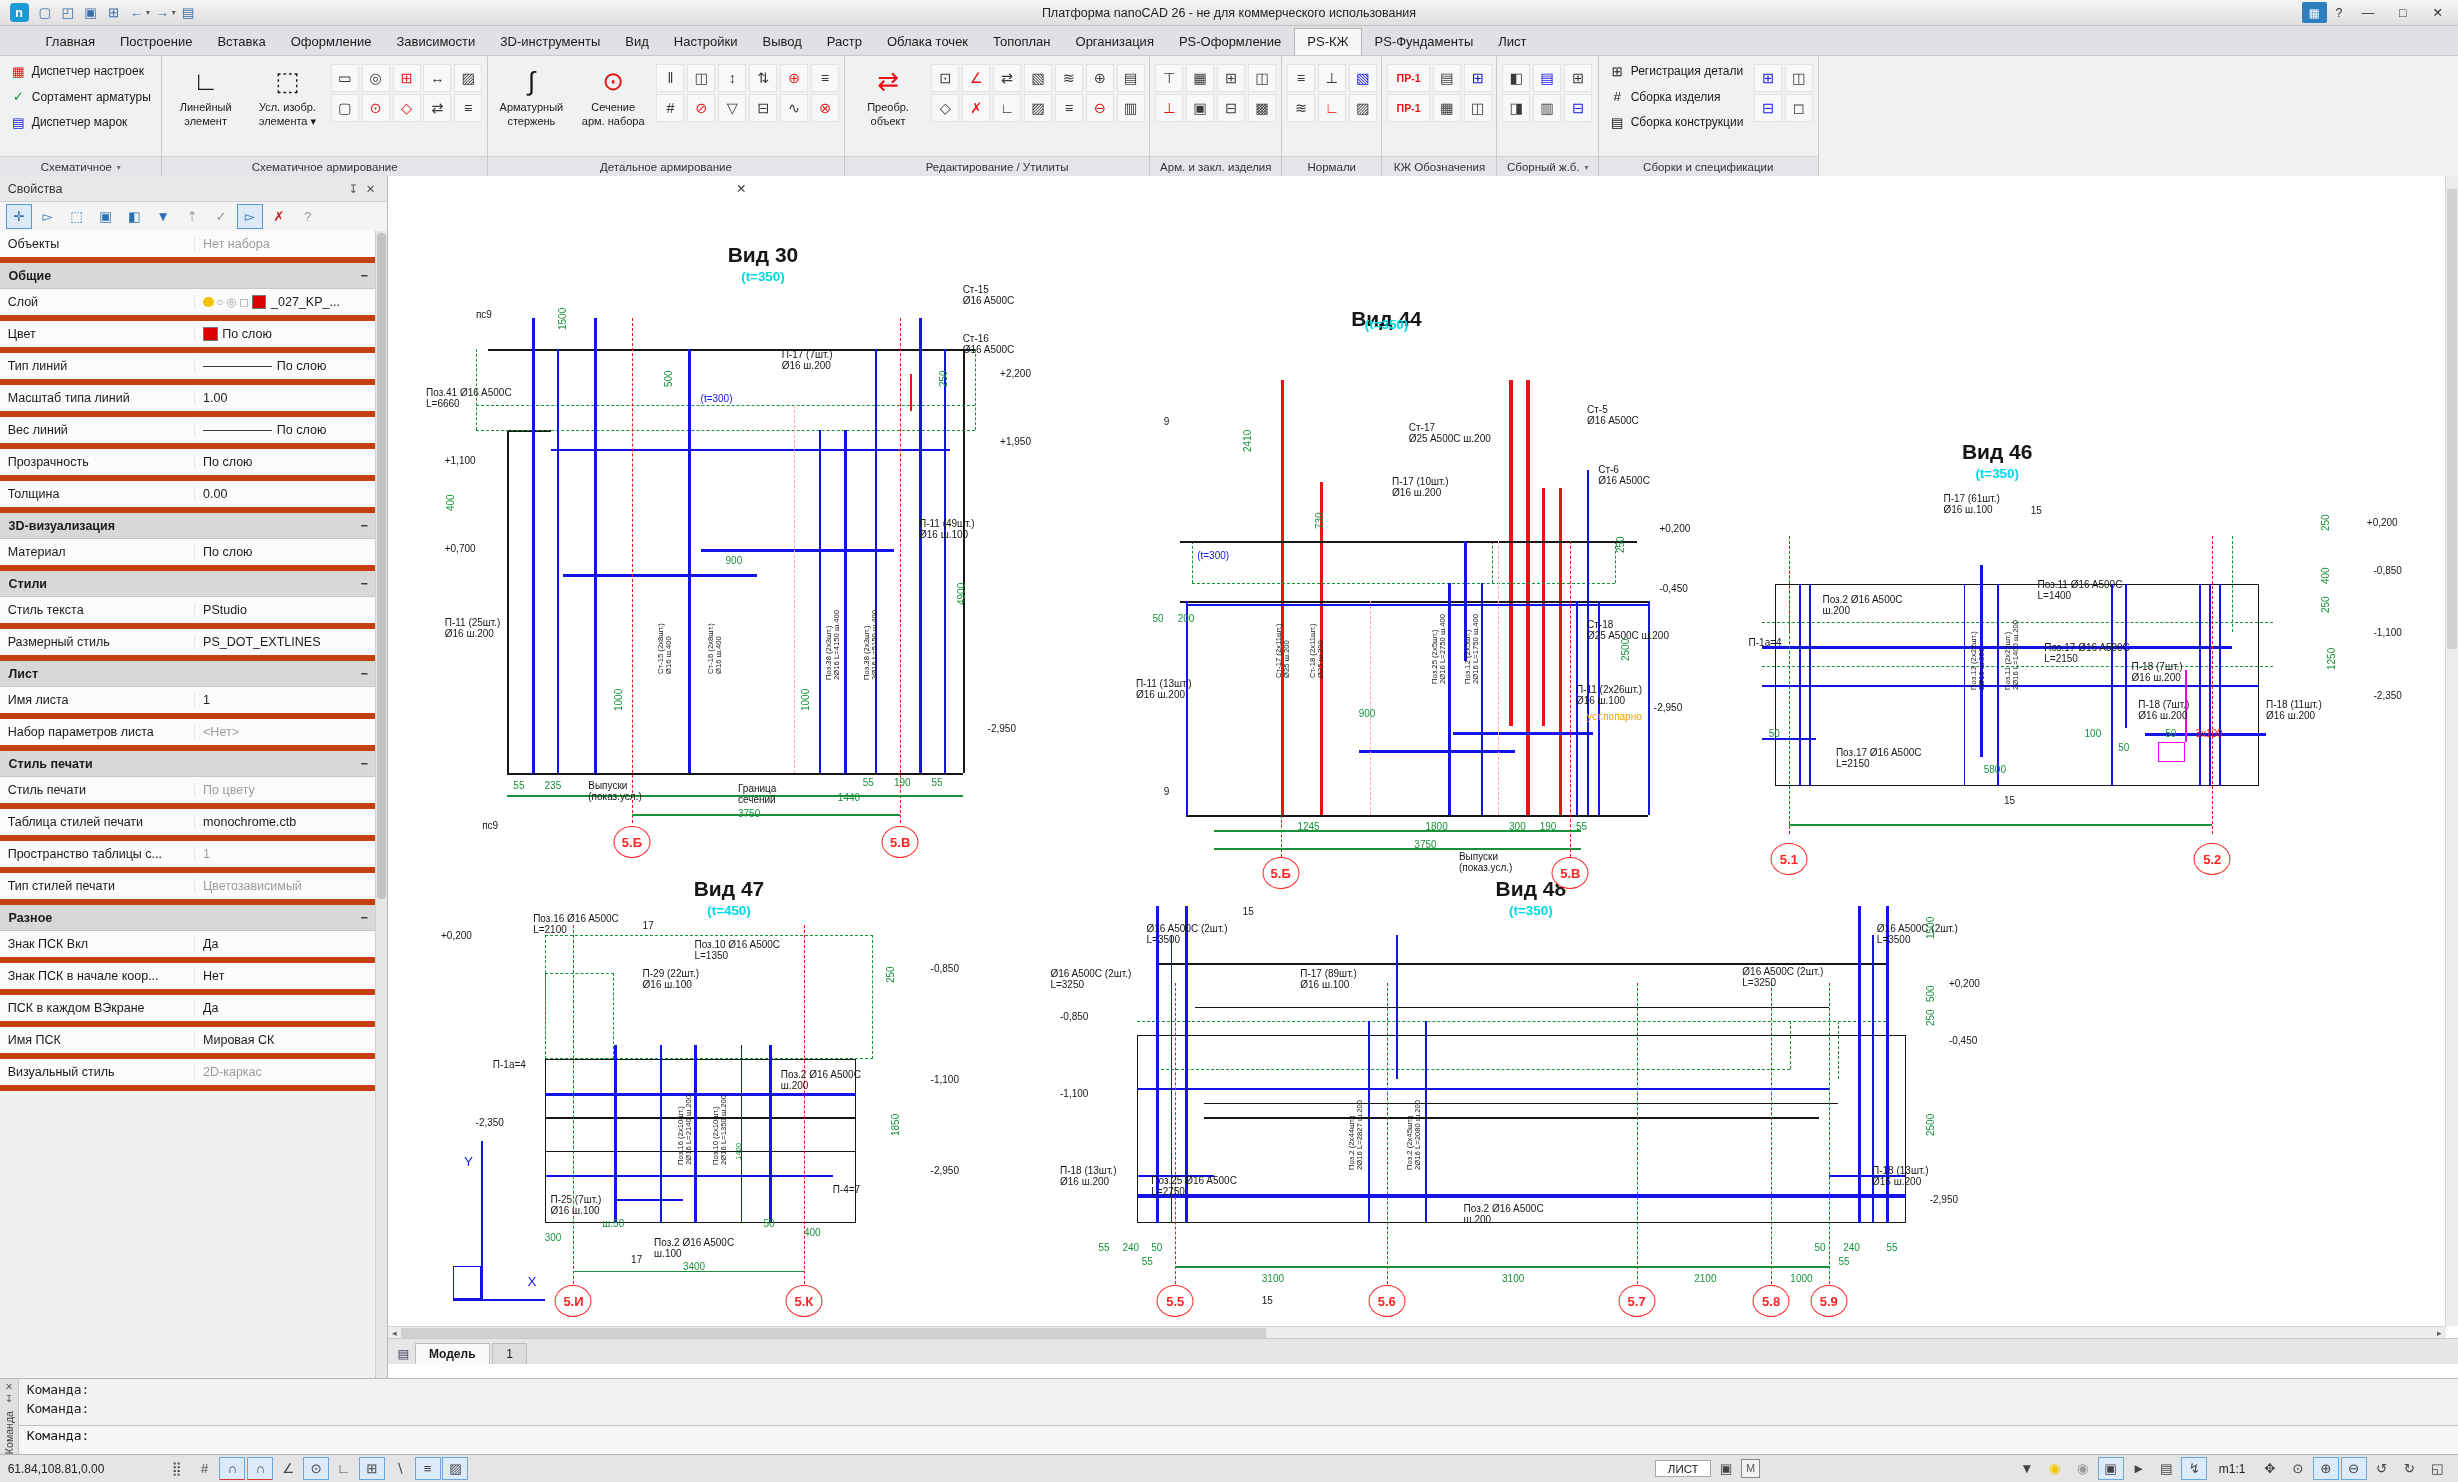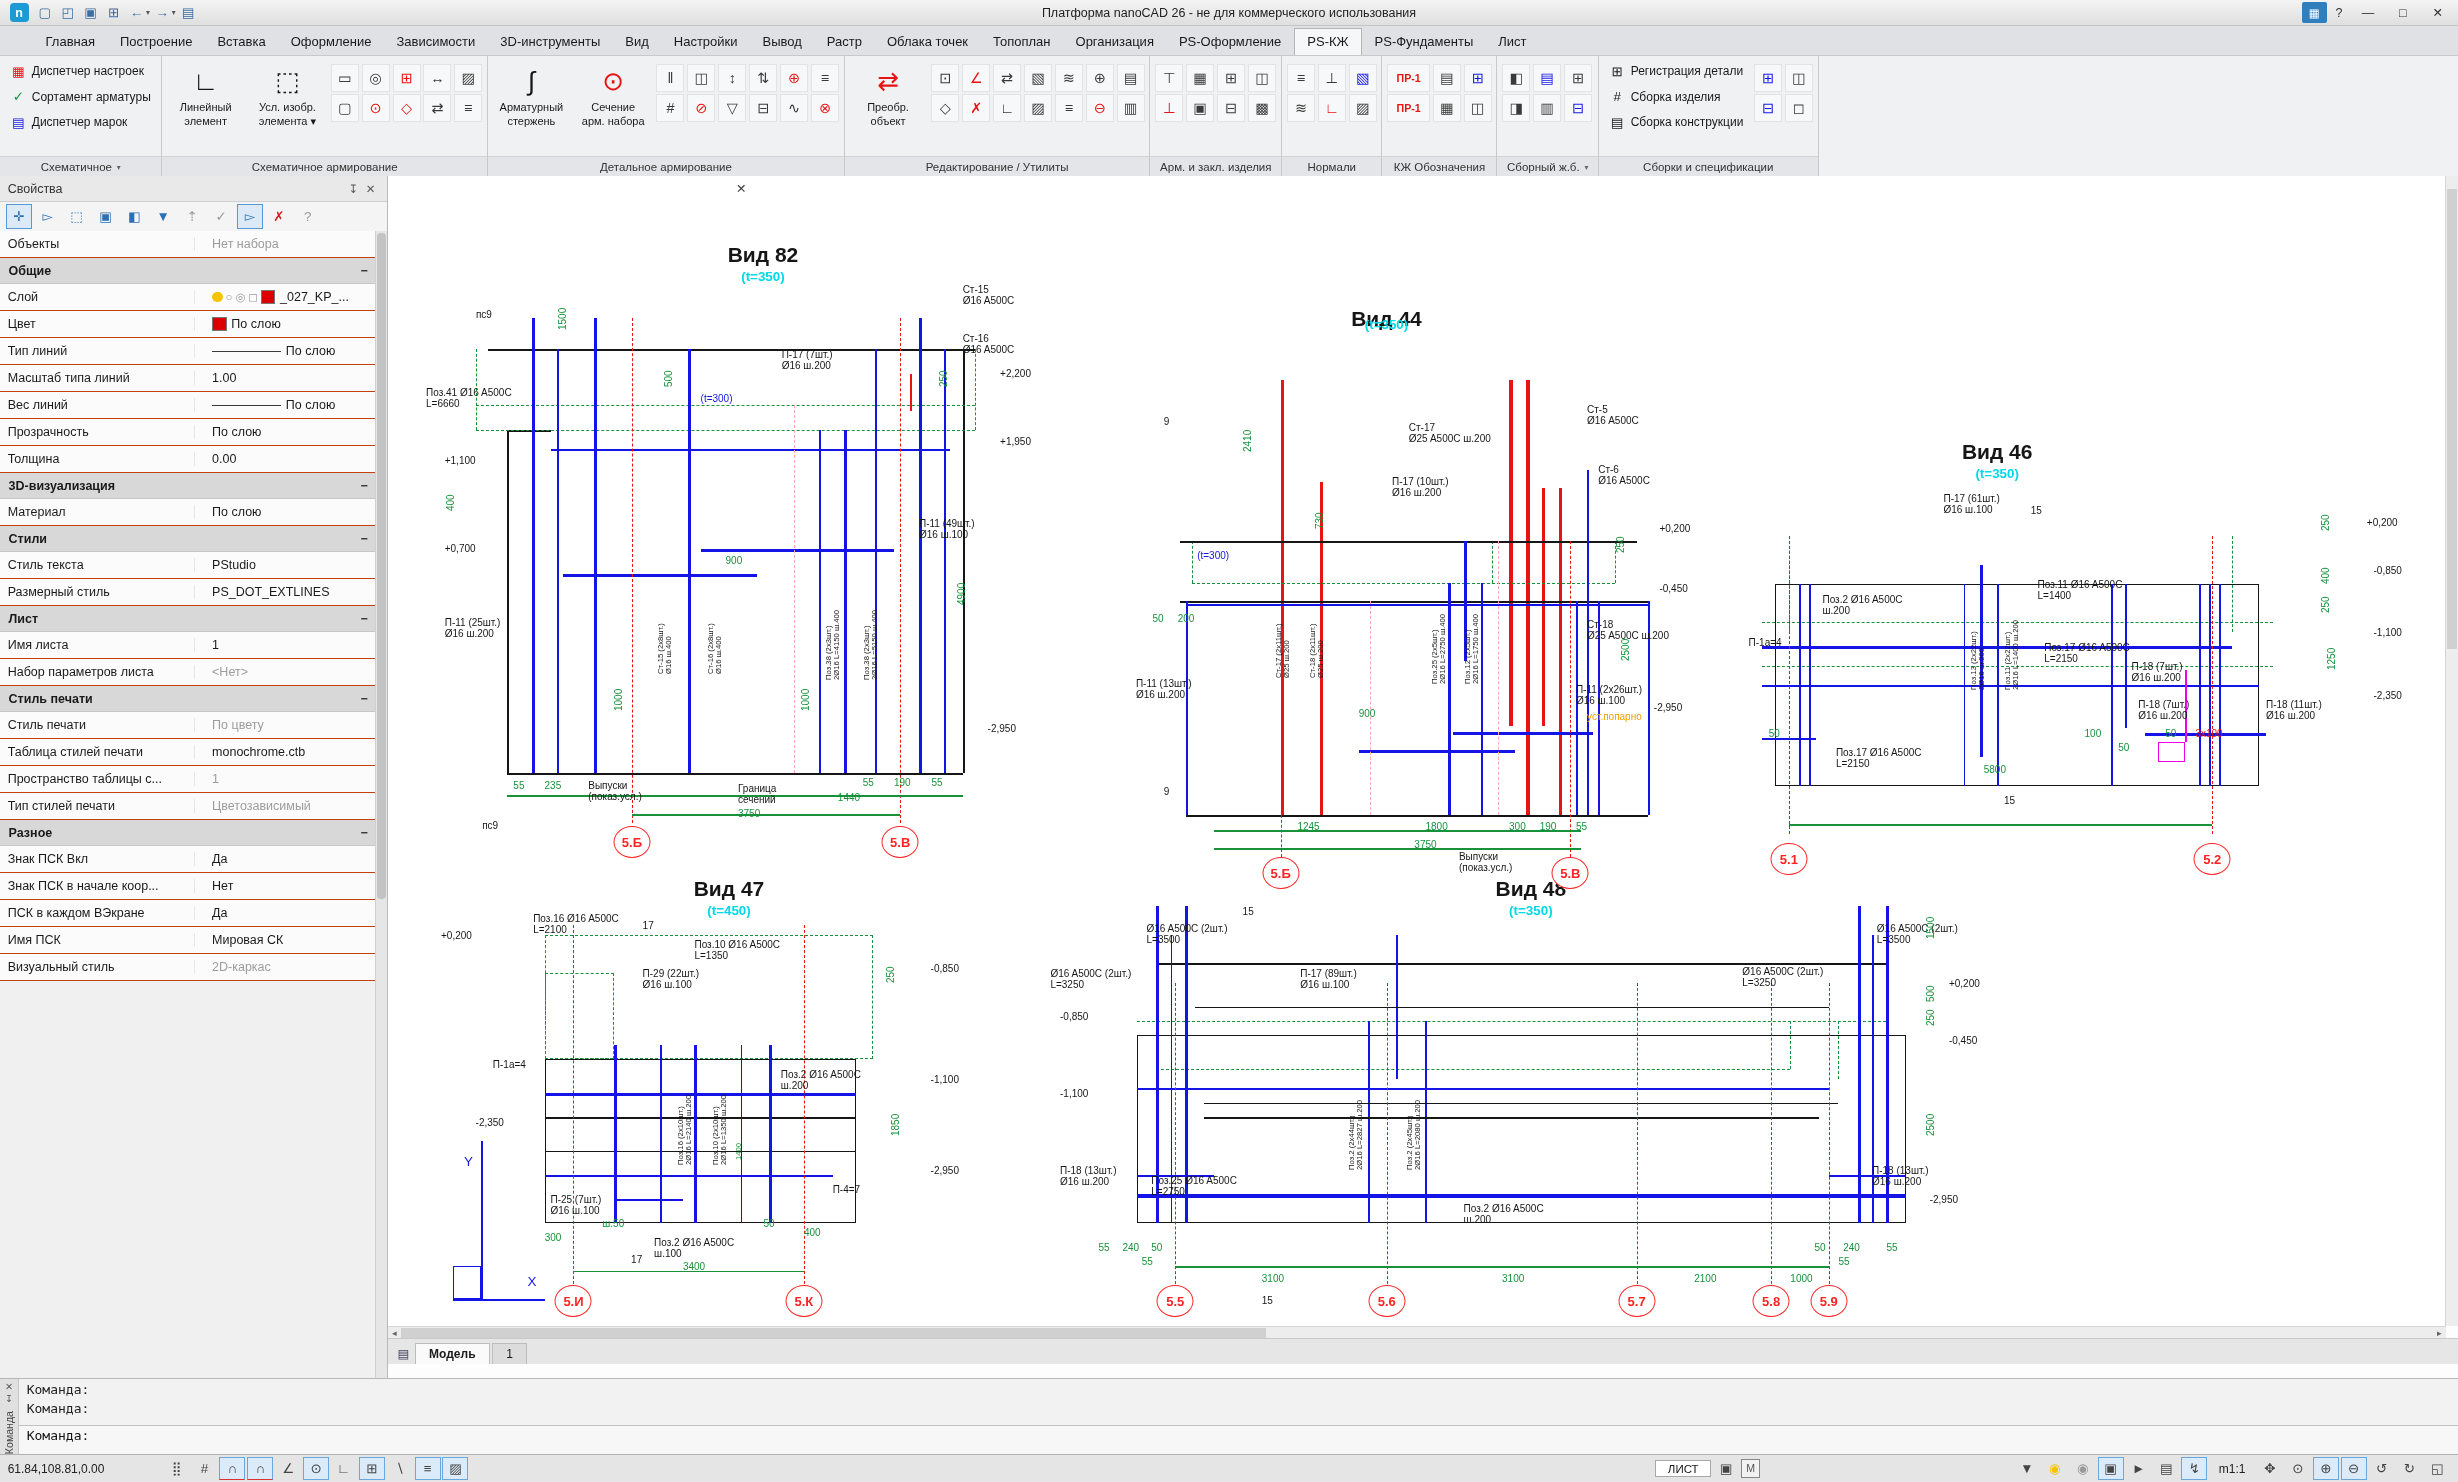--- a/index.html
+++ b/index.html
@@ -40,21 +40,21 @@
   .props{width:387px;background:#f0f0f0;border-right:1px solid #b9b9b9;position:relative;overflow:hidden;}
   .ptitle{height:25px;background:#e9e9e9;border-bottom:1px solid #cfcfcf;display:flex;align-items:center;padding:0 7.7px;font-size:12.5px;color:#333;}
   .ptitle .sp{flex:1;}
   .ptitle .tic{width:17.3px;text-align:center;color:#555;font-size:11.5px;}
   .ptools{height:29px;display:flex;align-items:center;gap:2.9px;padding:0 5.8px;border-bottom:1px solid #d5d5d5;background:#f4f4f4;}
   .ptool{width:24px;height:23px;display:flex;align-items:center;justify-content:center;font-size:13.4px;color:#2b6fb4;border:1px solid transparent;}
   .ptool.act{border-color:#5599dd;background:#dceaf8;}
   .ptool.gray{color:#9a9a9a;}
   .ptool.red{color:#cc2222;}
   .prows{position:absolute;top:55px;left:0;right:10.6px;}
-  .prow{display:flex;height:26px;border-bottom:1px solid #c2410c;background:#fbfbfb;align-items:center;gap:9px;}
+  .prow{display:flex;height:26px;border-bottom:6px solid #c2410c;background:#fbfbfb;align-items:center;}
   .plabel{width:179px;padding:0 7.7px;border-right:1px solid #e6e6e6;white-space:nowrap;overflow:hidden;font-size:12.5px;}
   .pval{flex:1;padding:0 7.7px;display:flex;align-items:center;gap:4.8px;white-space:nowrap;overflow:hidden;font-size:12.5px;}
   .psec{height:25px;background:#d8d8d8;font-weight:bold;display:flex;align-items:center;justify-content:space-between;padding:0 8.6px;border-bottom:1px solid #c6c6c6;font-size:12.5px;}
   .psec .min{font-weight:bold;color:#333;}
   .mut{color:#9c9c9c;}
   .sw{width:12.5px;height:12.5px;border:1px solid #777;display:inline-block;flex:none;}
   .lnspan{width:69px;height:0;border-top:1.9px solid #3a3a3a;display:inline-block;flex:none;}
   .lyr{display:flex;align-items:center;gap:2.9px;color:#9a9a9a;font-size:11.5px;}
   .bulb{width:10.6px;height:10.6px;border-radius:50%;background:#f5c400;display:inline-block;}
   .pscroll{position:absolute;right:0;top:55px;bottom:0;width:10.6px;background:#e6e6e6;border-left:1px solid #d0d0d0;}
@@ -574,21 +574,21 @@
         </div>
       <div class="pscroll">
           <div class="pthumb"></div>
         </div>
     </div>
 
     <div class="canvas">
       <div class="drawarea" id="drawarea">
         <div class="dclose">✕</div>
       <div class="view" style="left: 38px; top: 67px; width: 624px; height: 624px;">
-            <div class="vtitle" style="left: 54%; top: 0px;">Вид 82</div>
+            <div class="vtitle" style="left: 54%; top: 0px;">Вид 30</div>
             <div class="vsub" style="left: 54%; top: 26px; color: rgb(0, 217, 232);">(t=350)</div>
             <div class="shape" style="left: 10%; top: 17%; width: 78%; height: 1.9px; background: rgb(22, 22, 22);"></div>
             <div class="shape" style="left: 13%; top: 30%; height: 55%; width: 1.9px; background: rgb(22, 22, 22);"></div>
             <div class="shape" style="left: 13%; top: 85%; width: 73%; height: 1.9px; background: rgb(22, 22, 22);"></div>
             <div class="shape" style="left: 86%; top: 17%; height: 68%; width: 1.9px; background: rgb(22, 22, 22);"></div>
             <div class="shape" style="left: 13%; top: 30%; width: 7%; height: 1.9px; background: rgb(22, 22, 22);"></div>
             <div class="shape" style="left: 8%; top: 26%; width: 80%; height: 0px; border-top: 1.9px dashed rgb(23, 146, 59);"></div>
             <div class="shape" style="left: 8%; top: 30%; width: 80%; height: 0px; border-top: 1.9px dashed rgb(23, 146, 59);"></div>
             <div class="shape" style="left: 8%; top: 17%; height: 13%; width: 0px; border-left: 1.9px dashed rgb(23, 146, 59);"></div>
             <div class="shape" style="left: 88%; top: 17%; height: 13%; width: 0px; border-left: 1.9px dashed rgb(23, 146, 59);"></div>

